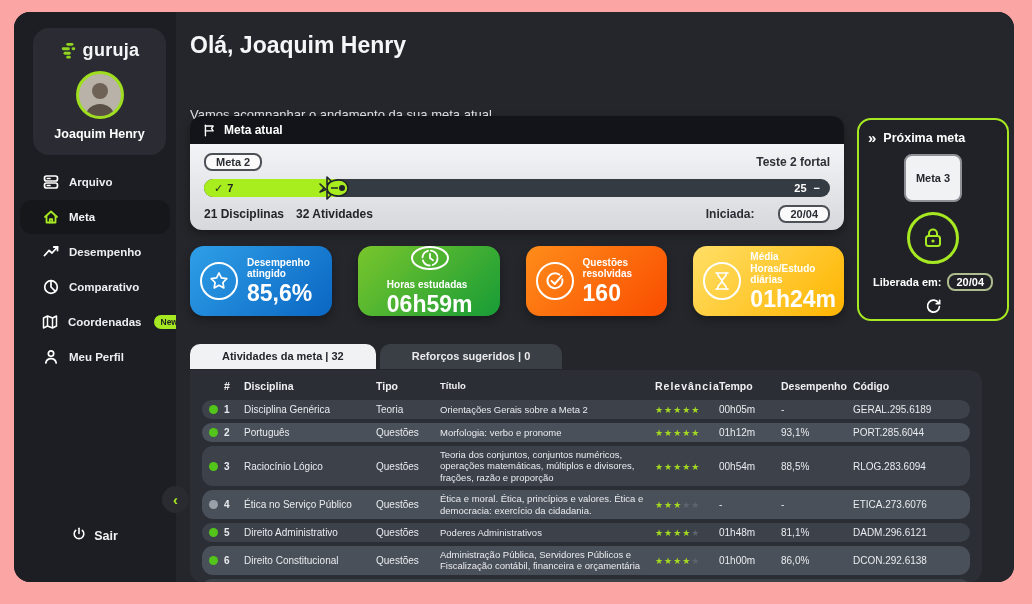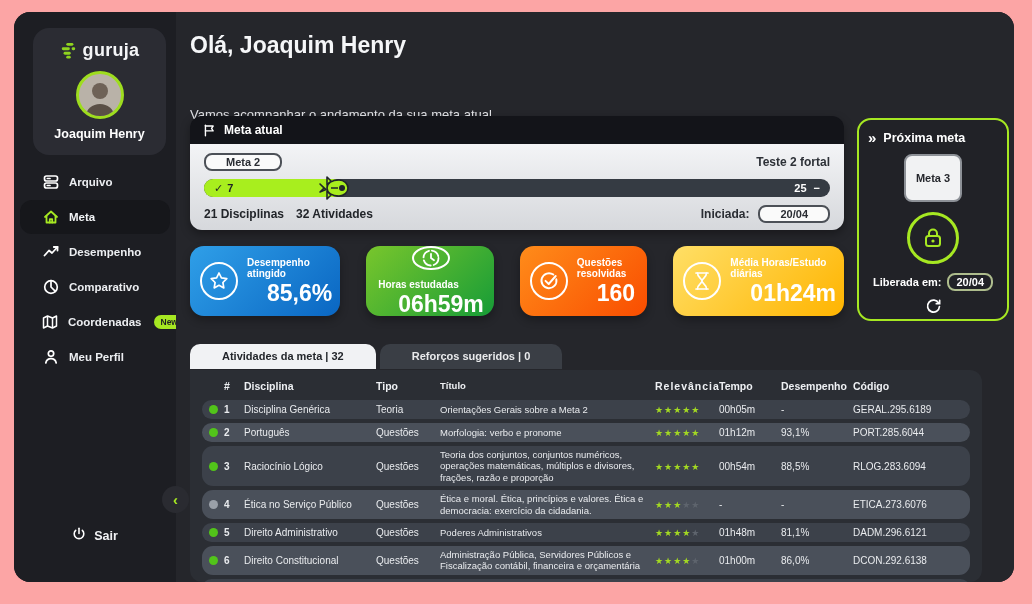--- a/index.html
+++ b/index.html
@@ -36,32 +36,32 @@
   .subtitle { position:absolute; left:14px; top:64px; color:#e2e3e7; font-size:13px;margin-top:31px; }
 
   
   .meta-card { position:absolute; left:14px; top:104px; width:654px; height:114px; border-radius:12px;
                overflow:hidden; box-shadow:0 4px 10px rgba(0,0,0,.35); }
   .meta-head { height:28px; background:#131419; display:flex; align-items:center; gap:8px; padding:0 13px;
                color:#fff; font-size:12px; font-weight:800; }
   .meta-body { height:86px; background:linear-gradient(180deg,#f3f4f6,#d6d8dc); padding:9px 14px 0; }
   .meta-row1 { display:flex; justify-content:space-between; align-items:center; }
   .badge-light { background:#fafafa; border:2px solid #4c5057; border-radius:8px; color:#2a2d33;
-                 font-size:11px; font-weight:800; padding:1px 20px; }
+                 font-size:11px; font-weight:800; padding:1px 10px; }
   .meta-name { color:#2d3137; font-size:12px; font-weight:700; }
   .pbar { position:relative; margin-top:8px; height:18px; background:#353b43; border-radius:9px; }
   .pfill { position:absolute; left:0; top:0; bottom:0; width:22%; background:#a8ee1e; border-radius:9px;
            display:flex; align-items:center; padding-left:10px; gap:4px;
            color:#1f2227; font-size:11px; font-weight:800; }
   .rocket { position:absolute; left:calc(22% - 26px); top:-4px; display:flex; align-items:center; }
   .ptotal { position:absolute; right:10px; top:0; height:100%; display:flex; align-items:center; gap:7px;
             color:#fff; font-size:11px; font-weight:800; }
   .meta-row3 { margin-top:8px; display:flex; justify-content:space-between; align-items:center; }
   .meta-counts { display:flex; gap:12px; color:#22252a; font-size:12px; font-weight:800; }
-  .iniciada { display:flex; align-items:center; gap:9px; color:#2a2d33; font-size:12px; font-weight:600; }
+  .iniciada { display:flex; align-items:center; gap:24px; color:#2a2d33; font-size:12px; font-weight:600; }
 
   
   .next-card { position:absolute; left:681px; top:106px; width:152px; height:203px;
                border:2px solid #a6e822; border-radius:14px; background:#212227; padding:10px 9px; }
   .next-head { display:flex; align-items:center; gap:7px; color:#fff; font-size:12.5px; font-weight:800; }
   .next-chevs { font-size:15px; line-height:1; }
   .next-badge-row { text-align:center; margin-top:9px; }
   .badge-meta3 { display:inline-block; background:#f1f2f3; border:2px solid #8d9197; border-radius:8px;
                  color:#26282d; font-size:11px; font-weight:800; padding:16px 10px; }
   .lock-wrap { width:52px; height:52px; border:3px solid #a6e822; border-radius:50%; margin:10px auto 9px;
@@ -74,21 +74,21 @@
   .refresh-row { text-align:center; margin-top:7px; }
 
   
   .stats { position:absolute; left:14px; top:234px; width:654px; display:flex; gap:26px; }
   .stat-card { flex:1; height:70px; border-radius:14px; display:flex; align-items:center; gap:9px;
                padding:0 8px 0 10px; color:#fff; box-shadow:0 4px 8px rgba(0,0,0,.3); cursor:default; }
   .stat-icon { width:38px; height:38px; min-width:38px; border:2.5px solid #fff; border-radius:50%;
                display:flex; align-items:center; justify-content:center; }
   .stat-text { display:flex; flex-direction:column; justify-content:center; }
   .stat-label { font-size:10px; font-weight:700; line-height:1.15; }
-  .stat-value { font-size:23px; font-weight:800; line-height:1.05; margin-top:1px;margin-left:20px; }
+  .stat-value { font-size:23px; font-weight:800; line-height:1.05; margin-top:1px; }
 
   
   .tabs { position:absolute; left:14px; top:332px; display:flex; gap:4px; }
   .tab { padding:6px 32px 7px; border-radius:10px 10px 0 0; font-size:11px; font-weight:800; cursor:pointer; }
   .tab.active { background:#f1f2f4; color:#23262b; }
   .tab.inactive { background:#3a3e45; color:#e9eaec; }
 
   
   .table-card { position:absolute; left:14px; top:358px; width:792px; height:212px;
                 background:#2b2e34; border-radius:0 12px 12px 12px; padding:6px 12px; overflow:hidden; }

